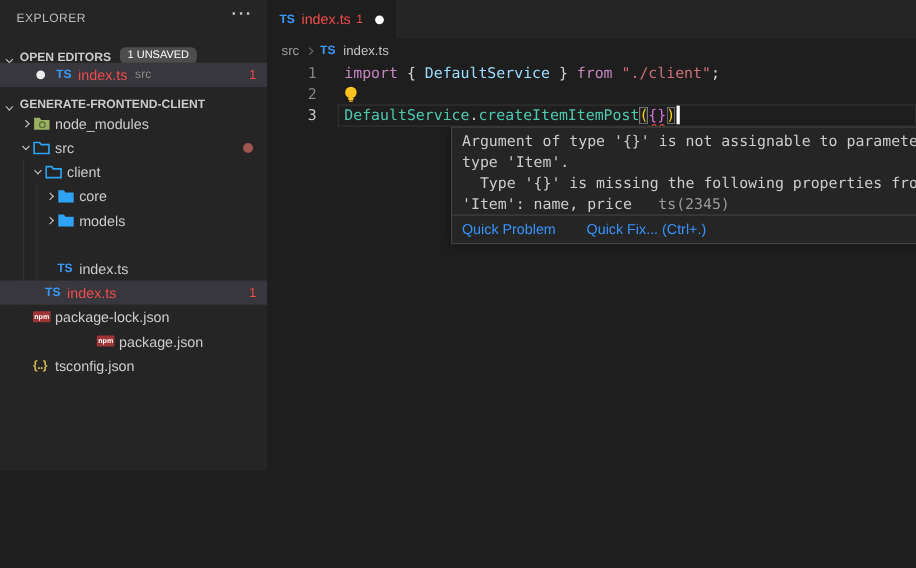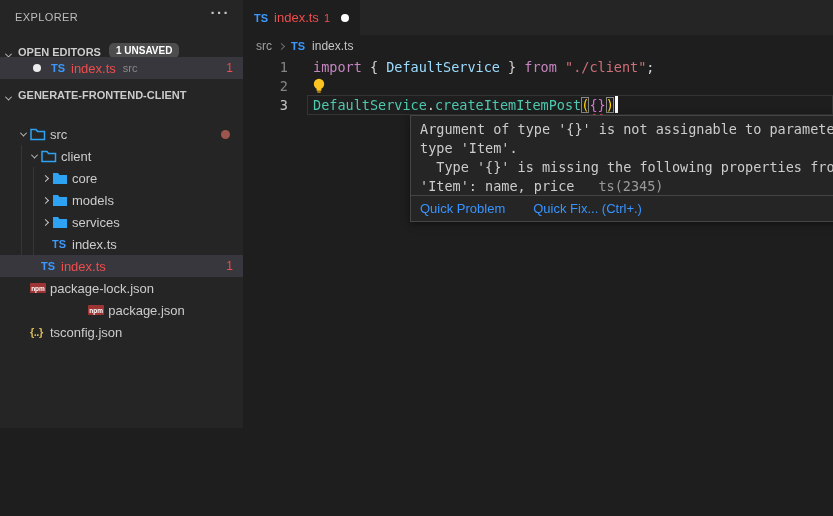--- a/index.html
+++ b/index.html
@@ -6,21 +6,21 @@
   html,body { width:833px; height:516px; overflow:hidden; background:#1e1e1e;
               font-family:"Liberation Sans",sans-serif; -webkit-font-smoothing:antialiased; }
 
   
   .sidebar { position:absolute; left:0; top:0; width:243px; height:428px; background:#252526; color:#ccc; }
   .sb-title { position:absolute; left:15px; top:11px; font-size:11px; color:#bdbdbd; letter-spacing:.4px; }
   .sb-more { position:absolute; right:13px; top:4px; color:#c5c5c5; font-size:15px; letter-spacing:1.5px; font-weight:bold; }
   .sec { position:absolute; left:0; width:100%; height:22px; display:flex; align-items:flex-end;
          font-weight:bold; font-size:11px; color:#ccc; }
   .sec .chev { margin:0 7px 0 6px; }
-  .badge-unsaved { margin-left:8px; background:#4d4d4d; color:#fff; font-size:10px; font-weight:700;
+  .badge-unsaved { margin-left:8px; background:#4d4d4d; color:#fff; font-size:10px; font-weight:400;
                    padding:2px 7px; border-radius:5px; }
   .chev { display:inline-block; width:5px; height:5px; border-right:1.4px solid #c5c5c5;
           border-bottom:1.4px solid #c5c5c5; }
   .chev.down  { transform:rotate(45deg) translate(-1px,-1px); }
   .chev.right { transform:rotate(-45deg); }
   .chev.dim { border-color:#6e6e6e; }
 
   .oe-row { position:absolute; top:57px; left:0; width:100%; height:22px; background:#37373d;
             display:flex; align-items:center; font-size:13px; color:#ccc; }
   .oe-dot { margin-left:33px; width:8px; height:8px; border-radius:50%; background:#ececec; flex:none; }
@@ -111,20 +111,32 @@
   </div>
 
   <div class="sec" style="top:79px;">
     <span class="chev down"></span>
     <span>GENERATE-FRONTEND-CLIENT</span>
   </div>
 
   <div class="guide" style="left:21px; top:145px; height:132px;"></div>
   <div class="guide" style="left:33px; top:167px; height:88px;"></div>
 
+  <div class="row ind1" style="top:101px;">
+    <span class="chev-box">
+        <span class="chev right"></span>
+      </span>
+    <span class="icon-box">
+      <svg width="16" height="13" viewBox="0 0 16 13">
+          <path d="M1 1 h5 l1.5 2 H15 v9 H1 z" fill="#9bb161"></path>
+          <circle cx="8.5" cy="7.5" r="2.6" fill="none" stroke="#5c6e3a" stroke-width="1.2"></circle>
+        </svg>
+    </span>
+    <span class="label">node_modules</span>
+  </div>
 
   <div class="row ind1" style="top:123px;">
     <span class="chev-box">
         <span class="chev down"></span>
       </span>
     <span class="icon-box">
       <svg width="16" height="13" viewBox="0 0 16 13">
           <path d="M1 1.5 h5 l1.5 2 H14.5 v8 H1 z" fill="none" stroke="#2fa3f3" stroke-width="1.5"></path>
         </svg>
     </span>
@@ -161,31 +173,20 @@
         <span class="chev right"></span>
       </span>
     <span class="icon-box">
       <svg width="16" height="13" viewBox="0 0 16 13">
           <path d="M1 1 h5 l1.5 2 H15 v9 H1 z" fill="#2fa3f3"></path>
         </svg>
     </span>
     <span class="label">models</span>
   </div>
 
-  <div class="row ind3" style="top:211px;">
-    <span class="chev-box">
-        <span class="chev right"></span>
-      </span>
-    <span class="icon-box">
-      <svg width="16" height="13" viewBox="0 0 16 13">
-          <path d="M1 1 h5 l1.5 2 H15 v9 H1 z" fill="#2fa3f3"></path>
-        </svg>
-    </span>
-    <span class="label">services</span>
-  </div>
 
   <div class="row ind3" style="top:233px;">
     <span class="chev-box"></span>
     <span class="ts-ico">TS</span>
     <span class="label">index.ts</span>
   </div>
 
   <div class="row ind2 sel" style="top:255px;">
     <span class="chev-box"></span>
     <span class="ts-ico">TS</span>

